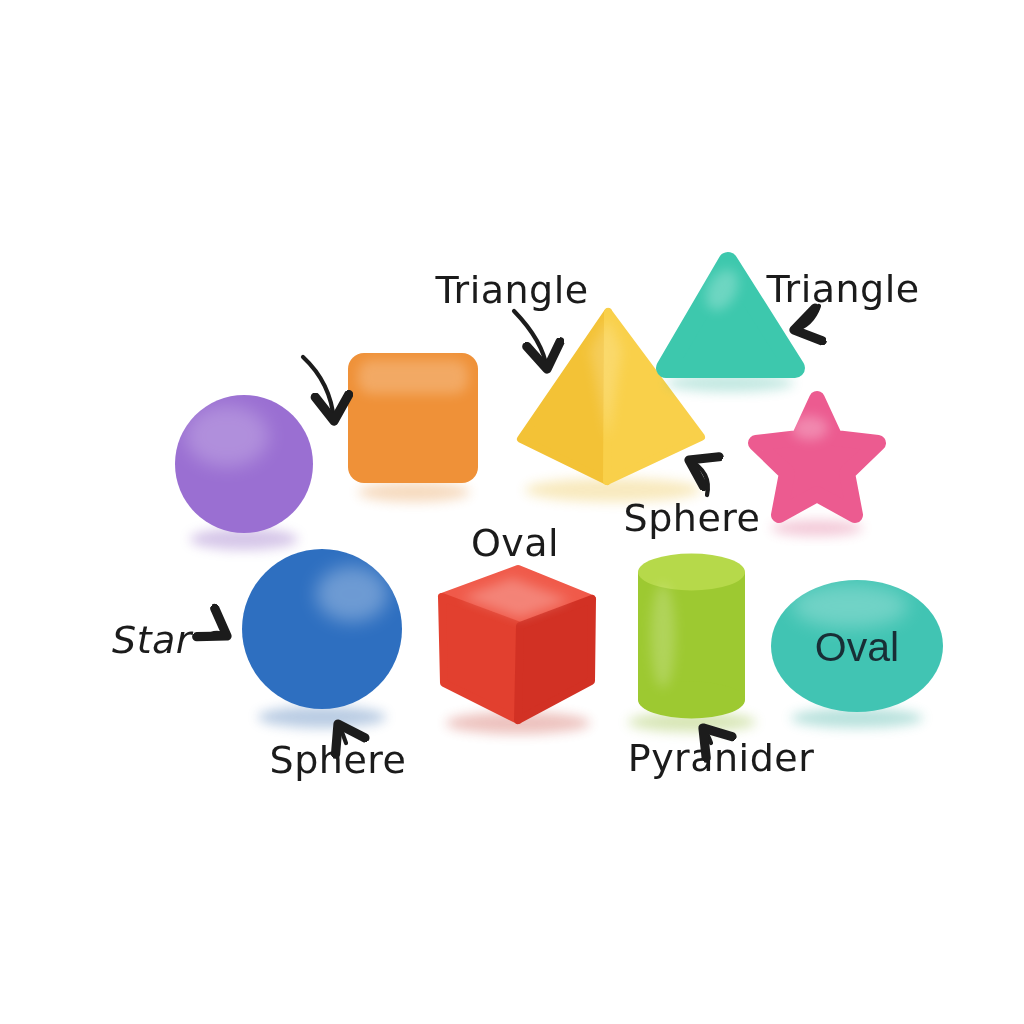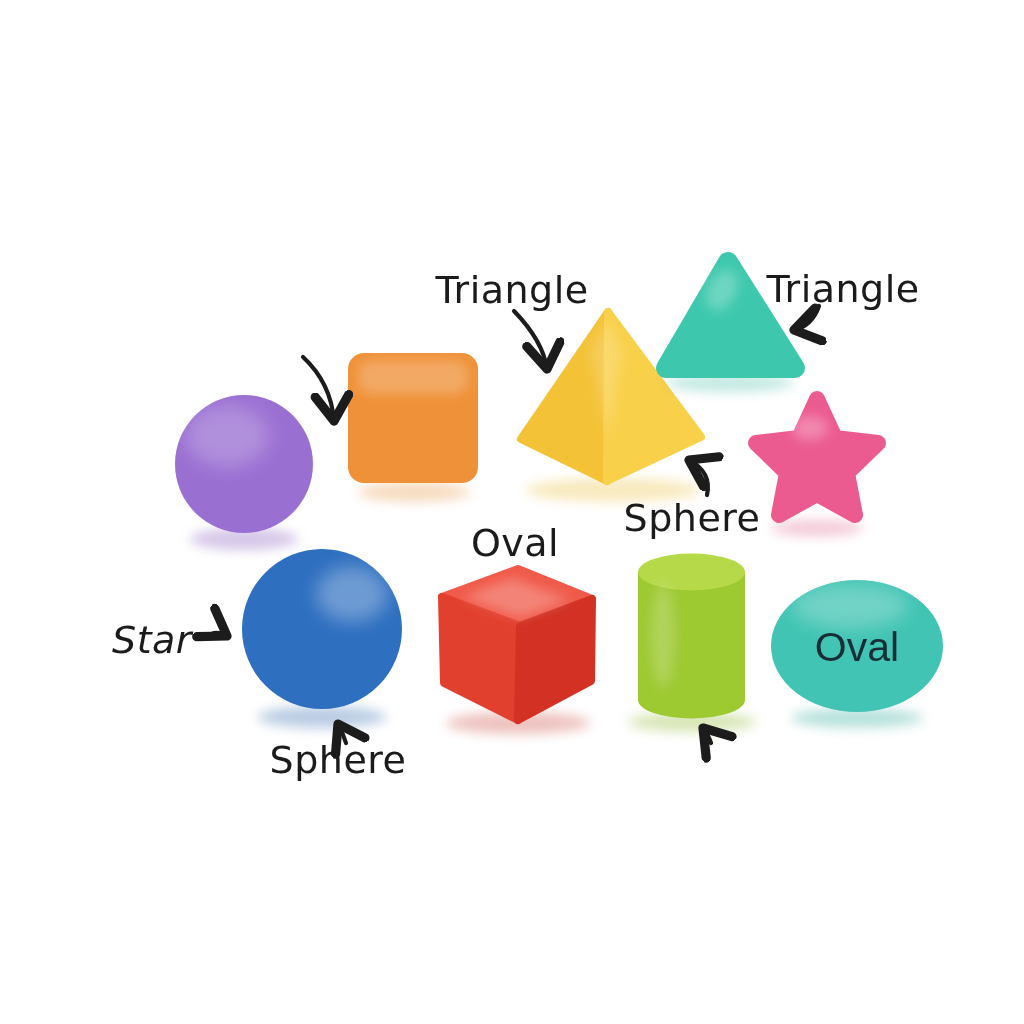--- a/index.html
+++ b/index.html
@@ -136,13 +136,14 @@
       <path d="M 711 743 Q 708 734 703 728" marker-end="url(#ah)"></path>
     </g>
   </svg>
 
   <div class="lbl" style="left:512px; top:268px;">Triangle</div>
   <div class="lbl" style="left:843px; top:267px;">Triangle</div>
   <div class="lbl" style="left:692px; top:496px;">Sphere</div>
   <div class="lbl" style="left:152px; top:618px;font-style:italic;">Star</div>
   <div class="lbl" style="left:515px; top:521px;">Oval</div>
   <div class="lbl" style="left:338px; top:738px;">Sphere</div>
+  <div class="lbl" style="left:721px; top:736px;">Pyranider</div>
 </div>
 
 </body></html>

